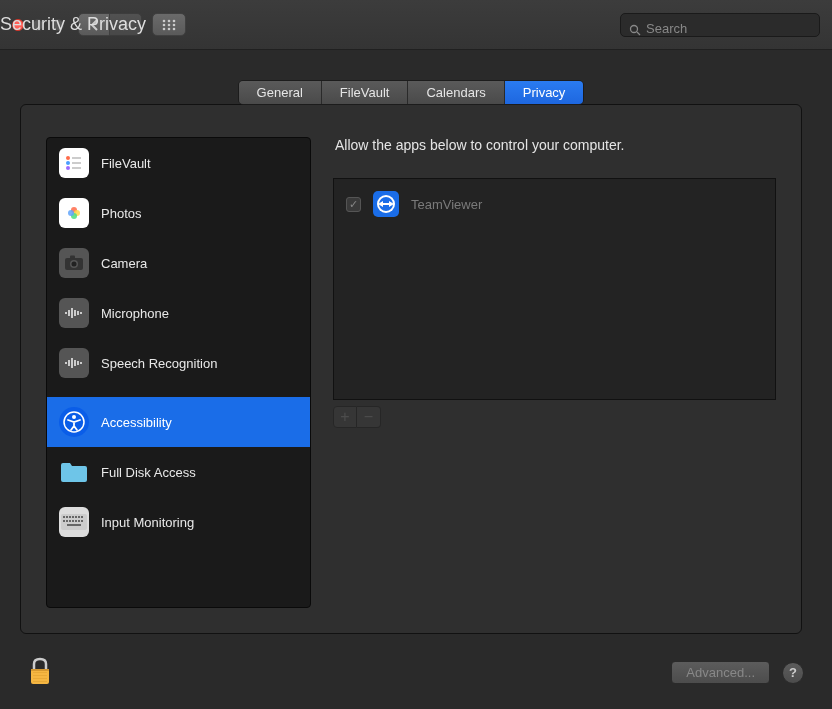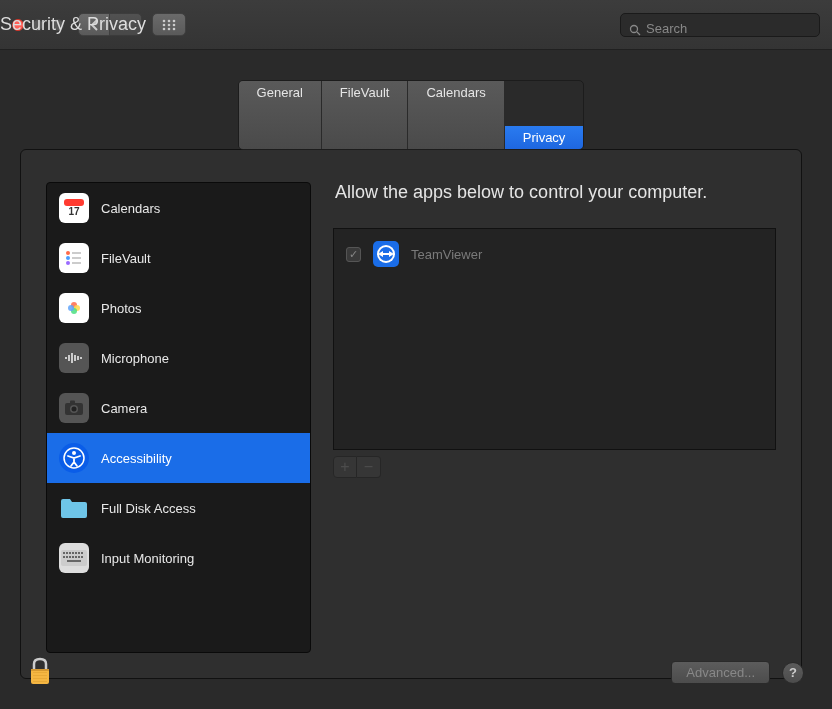--- a/index.html
+++ b/index.html
@@ -67,21 +67,21 @@
     }
     .tab {
       padding: 4px 18px;
       background: linear-gradient(#5a5a5a, #4a4a4a);
       color: #e5e5e5;
       font-size: 13px;
       border-right: 1px solid #2a2a2a;
       cursor: default;
     }
     .tab:last-child { border-right: none; }
-    .tab.active { background: linear-gradient(#2a7bf0, #1e67e0); color: #fff; margin-top: 45px; }
+    .tab.active { background: linear-gradient(#2a7bf0, #1e67e0); color: #fff; }
     .panel {
       border: 1px solid #111;
       border-radius: 6px;
       background: #2f2f2f;
       margin-top: -1px;
       padding: 32px 25px 25px 25px;
       display: flex;
       gap: 22px;
       height: 530px;
     }
@@ -93,29 +93,29 @@
       overflow-y: auto;
     }
     .sidebar-item {
       display: flex;
       align-items: center;
       padding: 10px 12px;
       gap: 12px;
       color: #e8e8e8;
       cursor: default;
     }
-    .sidebar-item.selected { background: #1a6de8; color: #fff; }
+    .sidebar-item.selected { background: #1a6de8; color: #fff; margin-top: 9px; }
     .sb-icon {
       width: 30px; height: 30px;
       border-radius: 6px;
       display: flex; align-items: center; justify-content: center;
       flex-shrink: 0;
     }
     .main-area { flex: 1; display: flex; flex-direction: column; }
-    .main-heading { font-size: 18px; color: #e5e5e5; margin: 0 0 25px 2px; }
+    .main-heading { font-size: 14px; color: #e5e5e5; margin: 0 0 25px 2px; }
     .app-list {
       background: #232323;
       border: 1px solid #111;
       height: 222px;
       overflow-y: auto;
     }
     .app-row {
       display: flex; align-items: center;
       padding: 8px 12px;
       gap: 12px;
@@ -232,30 +232,20 @@
       <div class="tab">FileVault</div>
       <div class="tab">Calendars</div>
       <div class="tab active">Privacy</div>
     </div>
   </div>
 
   <div class="panel">
     <div class="sidebar">
       <div class="sidebar-item">
         <div class="sb-icon" style="background:#fff">
-          <svg width="24" height="24" viewBox="0 0 24 24">
-              <rect x="2" y="3" width="20" height="18" rx="3" fill="#fff"></rect>
-              <rect x="2" y="3" width="20" height="7" rx="3" fill="#ff3b30"></rect>
-              <text x="12" y="19" font-size="10" fill="#333" text-anchor="middle" font-weight="600">17</text>
-            </svg>
-        </div>
-        <span>Calendars</span>
-      </div>
-      <div class="sidebar-item">
-        <div class="sb-icon" style="background:#fff">
           <svg width="20" height="20" viewBox="0 0 20 20">
               <circle cx="4" cy="5" r="2" fill="#ff6b4a"></circle>
               <rect x="8" y="4" width="9" height="2" fill="#ccc"></rect>
               <circle cx="4" cy="10" r="2" fill="#4a9eff"></circle>
               <rect x="8" y="9" width="9" height="2" fill="#ccc"></rect>
               <circle cx="4" cy="15" r="2" fill="#9b6bff"></circle>
               <rect x="8" y="14" width="9" height="2" fill="#ccc"></rect>
             </svg>
         </div>
         <span>FileVault</span>
@@ -263,44 +253,57 @@
       <div class="sidebar-item">
         <div class="sb-icon" style="background:#fff">
           <svg width="22" height="22" viewBox="0 0 22 22">
               <circle cx="11" cy="8" r="3" fill="#ff6b4a" opacity="0.85"></circle>
               <circle cx="14" cy="11" r="3" fill="#ffd94a" opacity="0.85"></circle>
               <circle cx="11" cy="14" r="3" fill="#4ade80" opacity="0.85"></circle>
               <circle cx="8" cy="11" r="3" fill="#60a5fa" opacity="0.85"></circle>
             </svg>
         </div>
         <span>Photos</span>
+      </div>
+      <div class="sidebar-item">
+        <div class="sb-icon" style="background:#555">
+          <svg width="20" height="16" viewBox="0 0 20 16">
+              <rect x="1" y="3" width="18" height="12" rx="2" fill="#333"></rect>
+              <circle cx="10" cy="9" r="4" fill="#555"></circle>
+              <circle cx="10" cy="9" r="2.5" fill="#222"></circle>
+              <rect x="6" y="0.5" width="5" height="3" rx="1" fill="#333"></rect>
+            </svg>
+        </div>
+        <span>Camera</span>
       </div>
       <div class="sidebar-item">
         <div class="sb-icon" style="background:#555">
           <svg width="20" height="14" viewBox="0 0 20 14">
               <rect x="1" y="6" width="2" height="2" fill="#ccc"></rect>
               <rect x="4" y="4" width="2" height="6" fill="#ccc"></rect>
               <rect x="7" y="2" width="2" height="10" fill="#ccc"></rect>
               <rect x="10" y="4" width="2" height="6" fill="#ccc"></rect>
               <rect x="13" y="5" width="2" height="4" fill="#ccc"></rect>
               <rect x="16" y="6" width="2" height="2" fill="#ccc"></rect>
             </svg>
         </div>
         <span>Microphone</span>
       </div>
       <div class="sidebar-item">
         <div class="sb-icon" style="background:#555">
-          <svg width="20" height="16" viewBox="0 0 20 16">
-              <rect x="1" y="3" width="18" height="12" rx="2" fill="#333"></rect>
-              <circle cx="10" cy="9" r="4" fill="#555"></circle>
-              <circle cx="10" cy="9" r="2.5" fill="#222"></circle>
-              <rect x="6" y="0.5" width="5" height="3" rx="1" fill="#333"></rect>
-            </svg>
-        </div>
-        <span>Camera</span>
+          <svg width="20" height="14" viewBox="0 0 20 14">
+              <rect x="1" y="6" width="2" height="2" fill="#ccc"></rect>
+              <rect x="4" y="4" width="2" height="6" fill="#ccc"></rect>
+              <rect x="7" y="2" width="2" height="10" fill="#ccc"></rect>
+              <rect x="10" y="4" width="2" height="6" fill="#ccc"></rect>
+              <rect x="13" y="5" width="2" height="4" fill="#ccc"></rect>
+              <rect x="16" y="6" width="2" height="2" fill="#ccc"></rect>
+            </svg>
+        </div>
+        <span>Speech Recognition</span>
       </div>
       <div class="sidebar-item selected">
         <div class="sb-icon" style="background:#0a5de8;border-radius:50%">
           <svg width="22" height="22" viewBox="0 0 22 22">
               <circle cx="11" cy="11" r="10" fill="none" stroke="#fff" stroke-width="1.5"></circle>
               <circle cx="11" cy="6" r="2" fill="#fff"></circle>
               <path d="M5 9 L11 11 L17 9 M11 11 L11 15 M11 15 L8 19 M11 15 L14 19" stroke="#fff" stroke-width="1.8" fill="none" stroke-linecap="round"></path>
             </svg>
         </div>
         <span>Accessibility</span>

